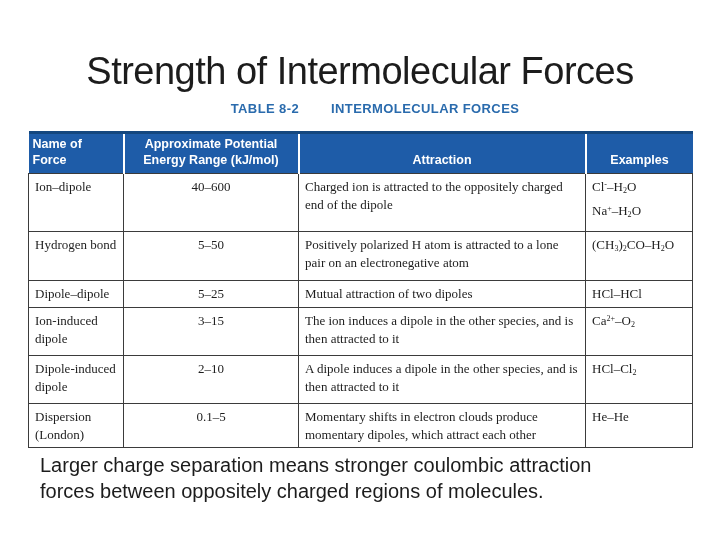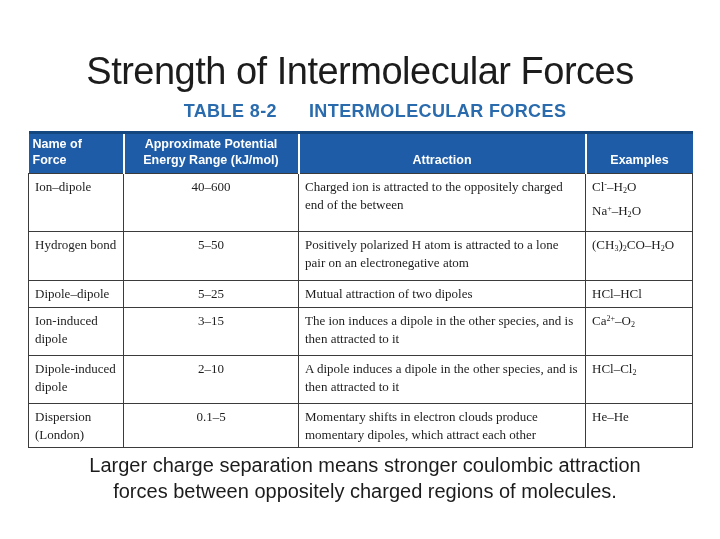--- a/index.html
+++ b/index.html
@@ -24,21 +24,21 @@
     color: var(--title-text, #1c1c1c);
     font-family: "Liberation Sans", sans-serif;
   }
 
   
   .table-caption {
     position: absolute;
     top: 101px; left: 0; right: 0;
     text-align: center;
     padding-left: 30px;
-    font-size: 18px;
+    font-size: 13px;
     font-weight: bold;
     letter-spacing: 0.4px;
     color: var(--caption-blue, #2a6bad);
   }
   .table-caption .cap-label { margin-right: 32px; }
 
   
   table.imf {
     position: absolute;
     left: 28px; top: 131px;
@@ -92,21 +92,21 @@
   .footer-text {
     position: absolute;
     left: 40px; top: 452px;
     width: 650px;
     margin: 0;
     font-size: 20px;
     line-height: 1.32;
     color: var(--title-text, #1c1c1c);
     font-family: "Liberation Sans", sans-serif;
   }
-  .footer-text span { display: block; text-align: center; }
+  .footer-text span { display: block; }
 </style>
 </head>
 <body>
 
 <div class="slide">
 
   <h1 class="page-title">Strength of Intermolecular Forces</h1>
 
   <div class="table-caption">
     <span class="cap-label">TABLE 8-2</span><span class="cap-title">INTERMOLECULAR FORCES</span>
@@ -124,21 +124,21 @@
         <th class="h-name">Name of Force</th>
         <th class="h-range">Approximate Potential Energy Range (kJ/mol)</th>
         <th class="h-attr">Attraction</th>
         <th class="h-ex">Examples</th>
       </tr>
     </thead>
     <tbody>
       <tr class="r0">
         <td class="c-name">Ion–dipole</td>
         <td class="c-range">40–600</td>
-        <td class="c-attr">Charged ion is attracted to the oppositely charged end of the between</td>
+        <td class="c-attr">Charged ion is attracted to the oppositely charged end of the dipole</td>
         <td class="c-ex">
           <span class="formula">Cl<sup>-</sup>–H<sub>2</sub>O</span>
           <span class="formula">Na<sup>+</sup>–H<sub>2</sub>O</span>
         </td>
       </tr>
       <tr class="r1">
         <td class="c-name">Hydrogen bond</td>
         <td class="c-range">5–50</td>
         <td class="c-attr">Positively polarized H atom is attracted to a lone pair on an electronegative atom</td>
         <td class="c-ex">

